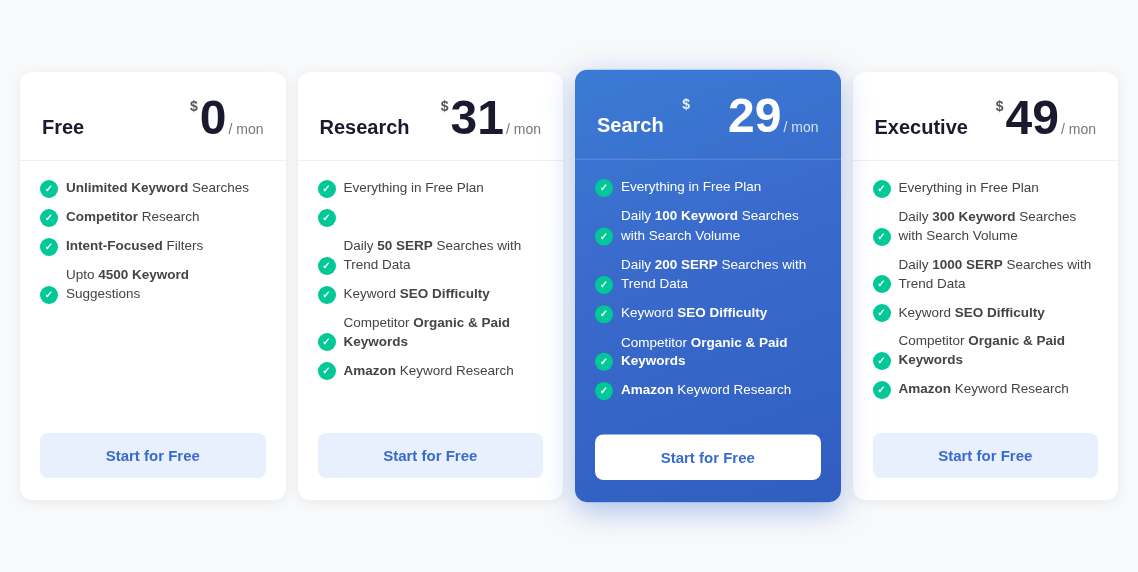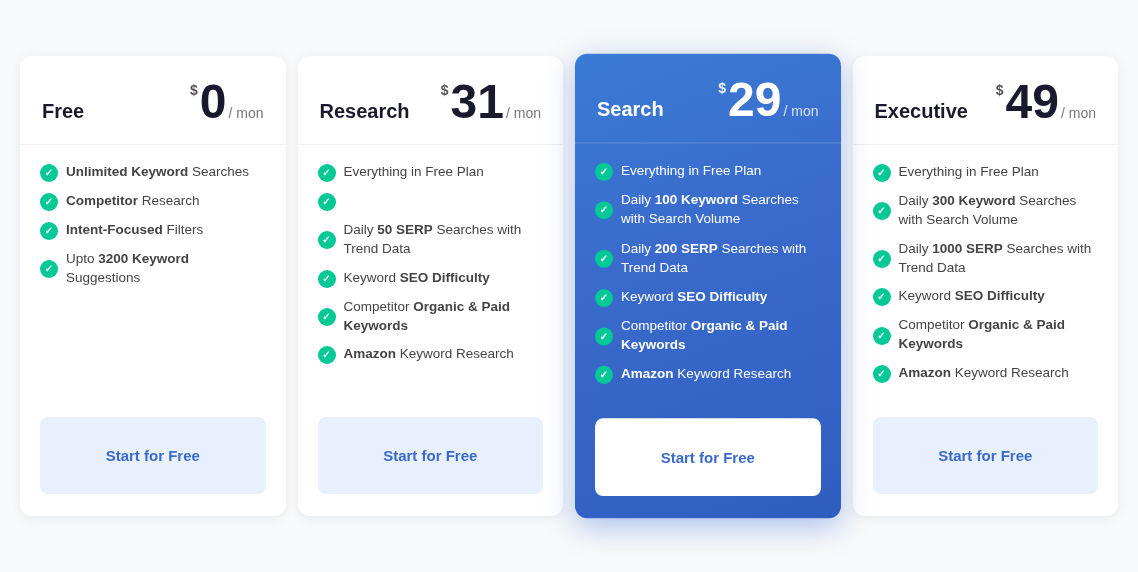--- a/index.html
+++ b/index.html
@@ -71,39 +71,40 @@
       color: rgba(255,255,255,0.9);
     }
     .plan-price {
       font-size: 48px;
       font-weight: 800;
       color: #1a1a2e;
       line-height: 1;
     }
     .plan-card.featured .plan-price {
       color: #fff;
+      margin-left: 36px;
     }
     .plan-period {
       font-size: 14px;
       color: #777;
       font-weight: 500;
     }
     .plan-card.featured .plan-period {
       color: rgba(255,255,255,0.8);
     }
     .plan-features {
       padding: 18px 20px;
       flex: 1;
       display: flex;
       flex-direction: column;
       gap: 10px;
     }
     .feature-item {
       display: flex;
-      align-items: center;
+      align-items: flex-end;
       gap: 8px;
       font-size: 13.5px;
       color: #444;
       line-height: 1.4;
     }
     .plan-card.featured .feature-item {
       color: #fff;
     }
     .check-icon {
       width: 18px;
@@ -123,21 +124,21 @@
       font-weight: 700;
     }
     .feature-text b {
       font-weight: 700;
     }
     .plan-footer {
       padding: 16px 20px 22px 20px;
     }
     .start-btn {
       width: 100%;
-      padding: 30px;
+      padding: 14px;
       border-radius: 8px;
       border: none;
       font-size: 15px;
       font-weight: 600;
       cursor: pointer;
       transition: background 0.2s;
     }
     .start-btn-default {
       background: #e8f0fe;
       color: #3a6bcc;
@@ -168,21 +169,21 @@
         <div class="feature-item">
           <div class="check-icon"></div>
           <span class="feature-text"><b>Competitor</b> Research</span>
         </div>
         <div class="feature-item">
           <div class="check-icon"></div>
           <span class="feature-text"><b>Intent-Focused</b> Filters</span>
         </div>
         <div class="feature-item">
           <div class="check-icon"></div>
-          <span class="feature-text">Upto <b>3200 Keyword</b> Suggestions</span>
+          <span class="feature-text">Upto <b>4500 Keyword</b> Suggestions</span>
         </div>
       </div>
       <div class="plan-footer"><button class="start-btn start-btn-default">Start for Free</button></div>
     </div>
     <div class="plan-card">
       <div class="plan-header">
         <span class="plan-name">Research</span>
         <div class="plan-price-wrap">
           <span class="currency-symbol">$</span>
           <span class="plan-price">31</span>

